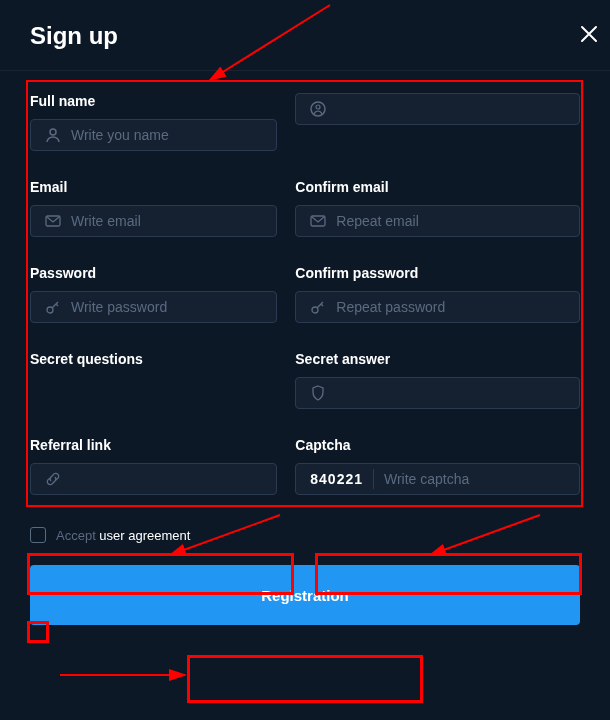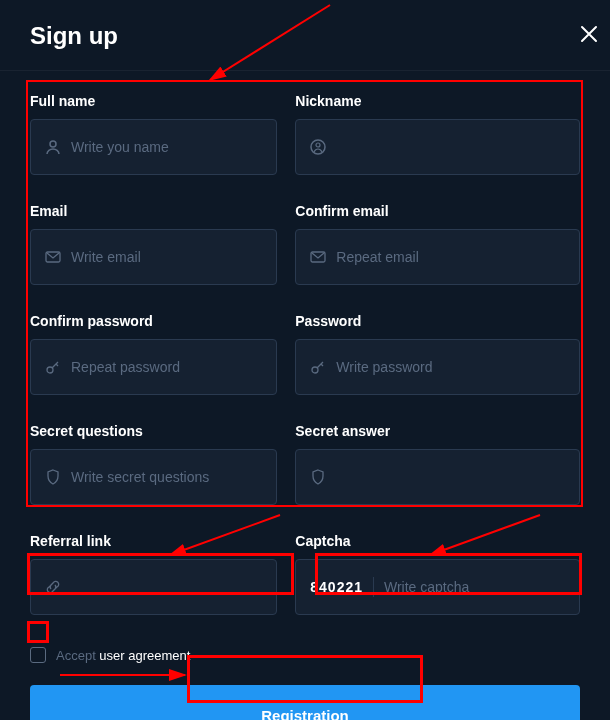--- a/index.html
+++ b/index.html
@@ -25,21 +25,21 @@
       column-gap: 18px;
       row-gap: 28px;
       padding: 10px 0;
     }
     .field-label { font-size: 14px; font-weight: 600; color: #ffffff; margin-bottom: 10px; display:block; }
     .input-wrap {
       background: #152131;
       border: 1px solid #2a3a50;
       border-radius: 4px;
       display: flex; align-items: center;
-      height: 56px;
+      height: 32px;
       padding: 0 14px;
     }
     .input-icon { color: #5a6a80; display:flex; align-items:center; margin-right: 10px; }
     .text-input {
       flex: 1;
       background: transparent; border: none; outline: none;
       color: #ffffff; font-size: 14px;
       height: 100%;
     }
     .text-input::placeholder { color: #5a6a80; }
@@ -98,21 +98,20 @@
           <svg width="16" height="16" viewBox="0 0 16 16">
               <circle cx="8" cy="5" r="3" fill="none" stroke="#5a6a80" stroke-width="1.5"></circle>
               <path d="M2 15c0-3 3-5 6-5s6 2 6 5" fill="none" stroke="#5a6a80" stroke-width="1.5"></path>
             </svg>
         </span>
         <input class="text-input" placeholder="Write you name" style="">
       </div>
     </div>
 
     <div>
-      <label class="field-label">Nickname</label>
       <div class="input-wrap">
         <span class="input-icon">
           <svg width="16" height="16" viewBox="0 0 16 16">
               <circle cx="8" cy="8" r="7" fill="none" stroke="#5a6a80" stroke-width="1.5"></circle>
               <circle cx="8" cy="6" r="2" fill="none" stroke="#5a6a80" stroke-width="1.2"></circle>
               <path d="M4 13c1-2 3-3 4-3s3 1 4 3" fill="none" stroke="#5a6a80" stroke-width="1.2"></path>
             </svg>
         </span>
       </div>
     </div>
@@ -137,55 +136,47 @@
           <svg width="16" height="16" viewBox="0 0 16 16">
               <rect x="1" y="3" width="14" height="10" rx="1.5" fill="none" stroke="#5a6a80" stroke-width="1.3"></rect>
               <path d="M2 4l6 5 6-5" fill="none" stroke="#5a6a80" stroke-width="1.3"></path>
             </svg>
         </span>
         <input class="text-input" placeholder="Repeat email" style="">
       </div>
     </div>
 
     <div>
-      <label class="field-label">Confirm password</label>
+      <label class="field-label">Password</label>
       <div class="input-wrap">
         <span class="input-icon">
           <svg width="16" height="16" viewBox="0 0 16 16">
               <circle cx="5" cy="11" r="3" fill="none" stroke="#5a6a80" stroke-width="1.3"></circle>
               <path d="M7 9l6-6M11 5l2 2" fill="none" stroke="#5a6a80" stroke-width="1.3"></path>
             </svg>
         </span>
-        <input type="password" class="text-input" placeholder="Repeat password" style="">
-      </div>
-    </div>
-
-    <div>
-      <label class="field-label">Password</label>
+        <input type="password" class="text-input" placeholder="Write password" style="">
+      </div>
+    </div>
+
+    <div>
+      <label class="field-label">Confirm password</label>
       <div class="input-wrap">
         <span class="input-icon">
           <svg width="16" height="16" viewBox="0 0 16 16">
               <circle cx="5" cy="11" r="3" fill="none" stroke="#5a6a80" stroke-width="1.3"></circle>
               <path d="M7 9l6-6M11 5l2 2" fill="none" stroke="#5a6a80" stroke-width="1.3"></path>
             </svg>
         </span>
-        <input type="password" class="text-input" placeholder="Write password" style="">
+        <input type="password" class="text-input" placeholder="Repeat password" style="">
       </div>
     </div>
 
     <div>
       <label class="field-label">Secret questions</label>
-      <div class="input-wrap">
-        <span class="input-icon">
-          <svg width="16" height="16" viewBox="0 0 16 16">
-              <path d="M8 1l5 2v4c0 4-3 7-5 8-2-1-5-4-5-8V3l5-2z" fill="none" stroke="#5a6a80" stroke-width="1.3"></path>
-            </svg>
-        </span>
-        <input class="text-input" placeholder="Write secret questions" style="">
-      </div>
     </div>
 
     <div>
       <label class="field-label">Secret answer</label>
       <div class="input-wrap">
         <span class="input-icon">
           <svg width="16" height="16" viewBox="0 0 16 16">
               <path d="M8 1l5 2v4c0 4-3 7-5 8-2-1-5-4-5-8V3l5-2z" fill="none" stroke="#5a6a80" stroke-width="1.3"></path>
             </svg>
         </span>

